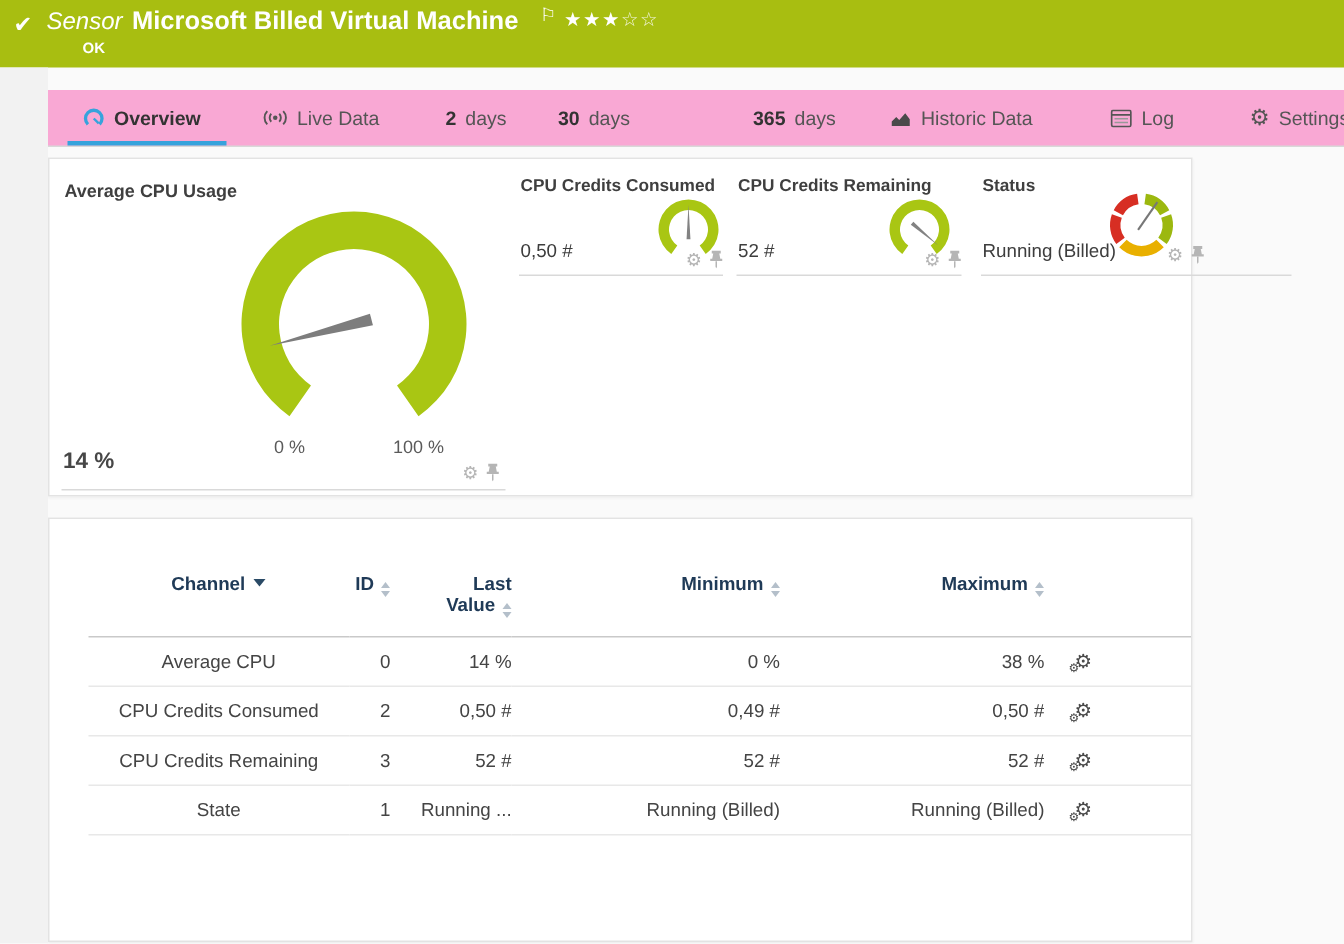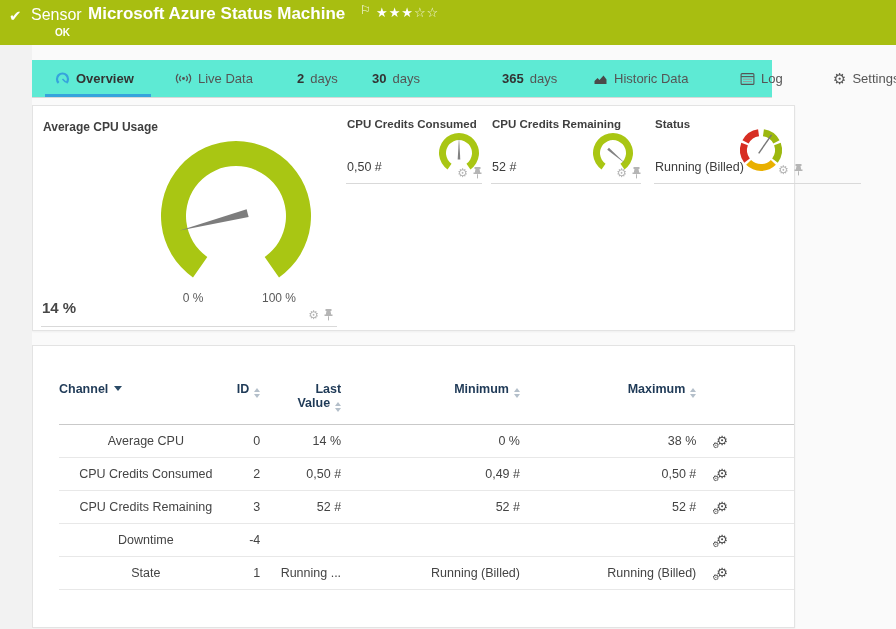--- a/index.html
+++ b/index.html
@@ -3,32 +3,32 @@
 <meta charset="utf-8">
 <style>
   html,body{margin:0;padding:0}
   body{width:896px;height:629px;overflow:hidden;background:#fafafa;
        font-family:"Liberation Sans","DejaVu Sans",sans-serif;position:relative}
   #page{position:absolute;inset:0}
 
   
   .header{position:absolute;left:0;top:0;width:896px;height:45px;background:var(--header-green);color:#fff}
   .check{position:absolute;left:9px;top:7px;font-size:15px;font-weight:700}
-  .stype{position:absolute;left:31px;top:6px;font-size:16px;}
+  .stype{position:absolute;left:31px;top:6px;font-size:16px;font-style:italic}
   .stitle{position:absolute;left:88px;top:4px;font-size:17px;font-weight:700;white-space:nowrap}
   .flag{position:absolute;left:360px;top:3px;font-size:12px}
   .stars{position:absolute;left:376px;top:5px;font-size:13px;letter-spacing:1px;white-space:nowrap}
   .stars .empty{opacity:.85}
   .okText{position:absolute;left:55px;top:27px;font-size:10px;font-weight:700}
 
   
   .leftstrip{position:absolute;left:0;top:45px;width:32px;height:584px;background:#f2f2f2;z-index:6}
 
   
-  .tabbar{position:absolute;left:0;top:60px;width:772px;height:37px;border-bottom:1px solid #d8d8d8;background:#5eead4}
+  .tabbar{position:absolute;left:0;top:60px;width:896px;height:37px;border-bottom:1px solid #d8d8d8;background:#f9a8d4}
   .tab{position:absolute;top:0;height:100%;display:flex;align-items:center;gap:6px;font-size:13px;color:#555;cursor:pointer;white-space:nowrap}
   .tab .num{font-weight:700;color:#333}
   .tab.active .lbl{font-weight:700;color:#333}
   .underline{position:absolute;left:45px;top:34px;width:106px;height:3px;background:var(--accent-blue)}
   .tgear{font-size:15px;color:#555;line-height:1}
 
   
   .card{position:absolute;left:32px;width:763px;background:#fff;border:1px solid #e3e3e3;box-shadow:0 1px 2px rgba(0,0,0,.05);box-sizing:border-box}
   #card-gauges{top:105px;height:226px}
   #card-table{top:345px;height:283px}
@@ -60,42 +60,42 @@
   #panel-cc .gsvg{left:89px;top:17px}
   #panel-cr .gsvg{left:98px;top:17px}
   #panel-status .gsvg{left:83px;top:14px}
   #panel-cc .mini-icons{right:0;bottom:4px}
   #panel-cr .mini-icons{right:0;bottom:4px}
   #panel-status .mini-icons{left:124px;top:50px}
 
   
   table{border-collapse:collapse;margin:36px 0 0 26px;table-layout:fixed}
   th{font-size:12.5px;font-weight:700;color:#1f3a57;vertical-align:top;padding:0;text-align:right;border-bottom:1px solid #c9c9c9;height:42px;cursor:pointer}
-  th.ch{text-align:left}
+  th.ch{text-align:center}
   td{font-size:12.5px;color:#444;padding:0;height:32px;border-bottom:1px solid #e8e8e8;text-align:right;white-space:nowrap;overflow:hidden;text-overflow:ellipsis}
   td.c-name{text-align:center}
   td.gearcell{text-align:left;padding-left:20px}
   .sort{display:inline-flex;flex-direction:column;gap:2px;margin-left:5px;vertical-align:1px}
   .sort i{width:0;height:0;border-left:3.5px solid transparent;border-right:3.5px solid transparent}
   .sort .up{border-bottom:4px solid #b4bfca}
   .sort .down{border-top:4px solid #b4bfca}
   .arrow-down{display:inline-block;width:0;height:0;border-left:4px solid transparent;border-right:4px solid transparent;border-top:5px solid #2a4a66;margin-left:6px;vertical-align:2px}
   .gears{position:relative;display:inline-block;color:#4a4a4a;cursor:pointer}
   .gears .g1{font-size:13px;line-height:1}
   .gears .g2{font-size:8px;position:absolute;left:-4px;bottom:-2px}
 </style>
 </head>
 <body>
 
 <div id="page">
 
   <div class="header">
     <span class="check">✔</span>
     <span class="stype">Sensor</span>
-    <span class="stitle">Microsoft Azure Status Machine</span>
+    <span class="stitle">Microsoft Billed Virtual Machine</span>
     <span class="flag">⚐</span>
     <span class="stars"><span>★★★</span><span class="empty">☆☆</span></span>
     <span class="okText">OK</span>
   </div>
 
   <div class="leftstrip"></div>
 
   <div class="tabbar">
     <div class="tab active" style="left:55px">
       <svg class="ticon" width="15" height="14" viewBox="0 0 14 14">
@@ -276,28 +276,20 @@
           </tr>
           <tr>
             <td class="c-name">CPU Credits Remaining</td>
             <td class="num">3</td>
             <td class="num">52 #</td>
             <td class="num">52 #</td>
             <td class="num">52 #</td>
             <td class="gearcell"><span class="gears"><span class="g1">⚙</span><span class="g2">⚙</span></span></td>
           </tr>
           <tr>
-            <td class="c-name">Downtime</td>
-            <td class="num">-4</td>
-            <td class="num"></td>
-            <td class="num"></td>
-            <td class="num"></td>
-            <td class="gearcell"><span class="gears"><span class="g1">⚙</span><span class="g2">⚙</span></span></td>
-          </tr>
-          <tr>
             <td class="c-name">State</td>
             <td class="num">1</td>
             <td class="num">Running ...</td>
             <td class="num">Running (Billed)</td>
             <td class="num">Running (Billed)</td>
             <td class="gearcell"><span class="gears"><span class="g1">⚙</span><span class="g2">⚙</span></span></td>
           </tr>
         </tbody>
     </table>
   </div>

